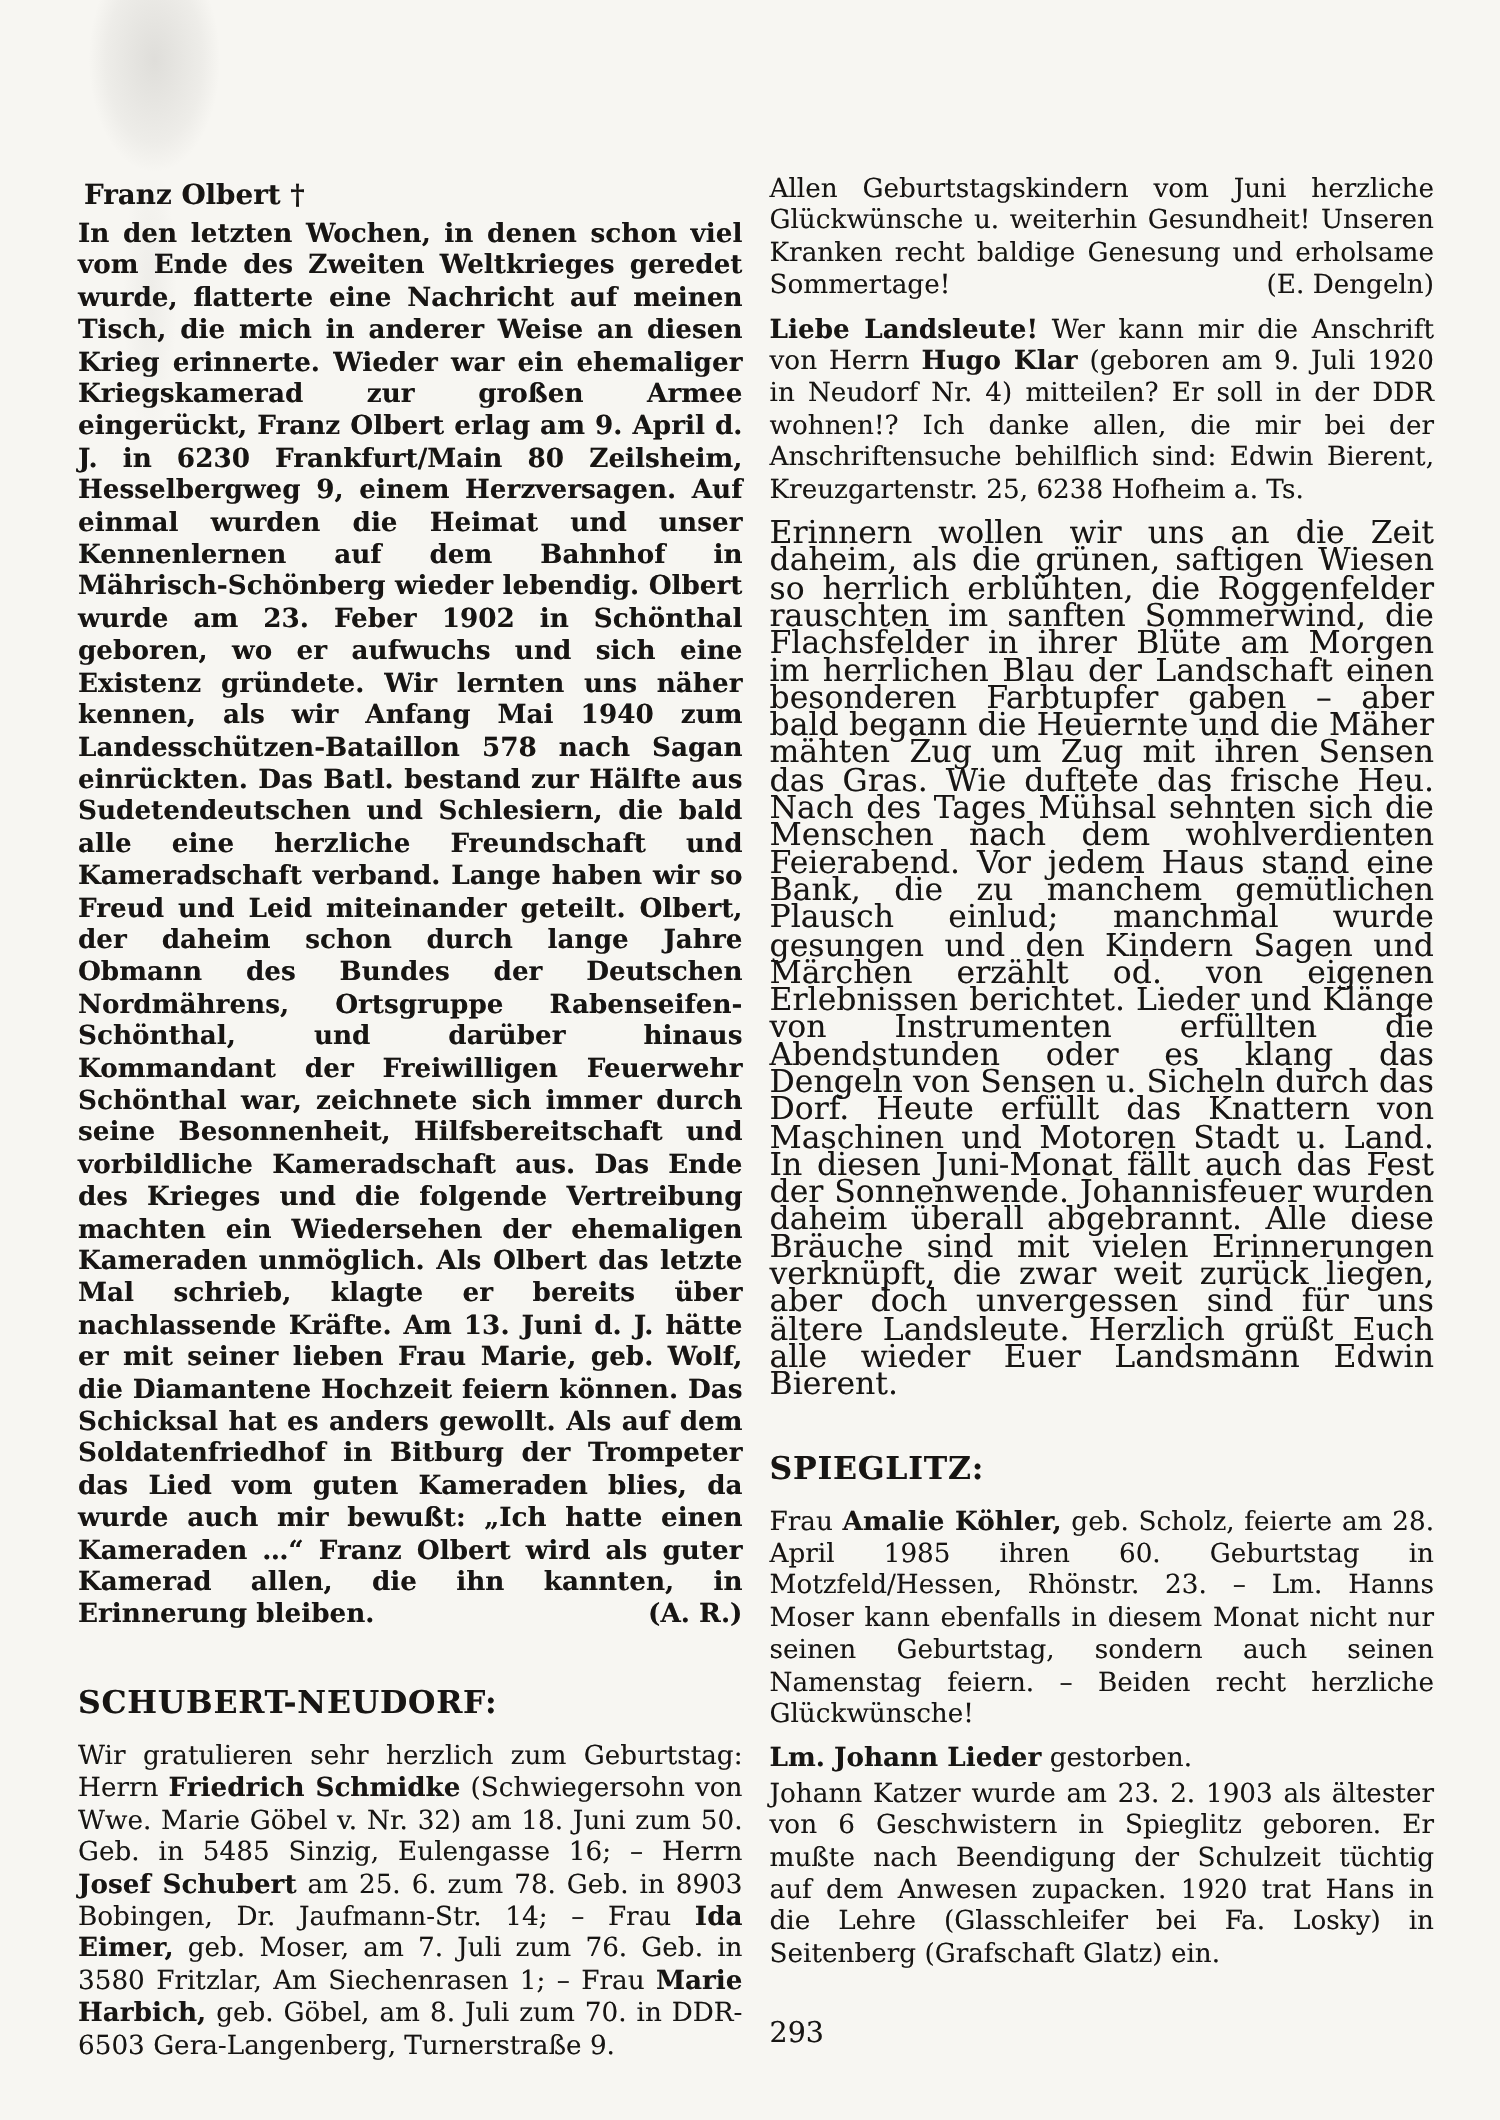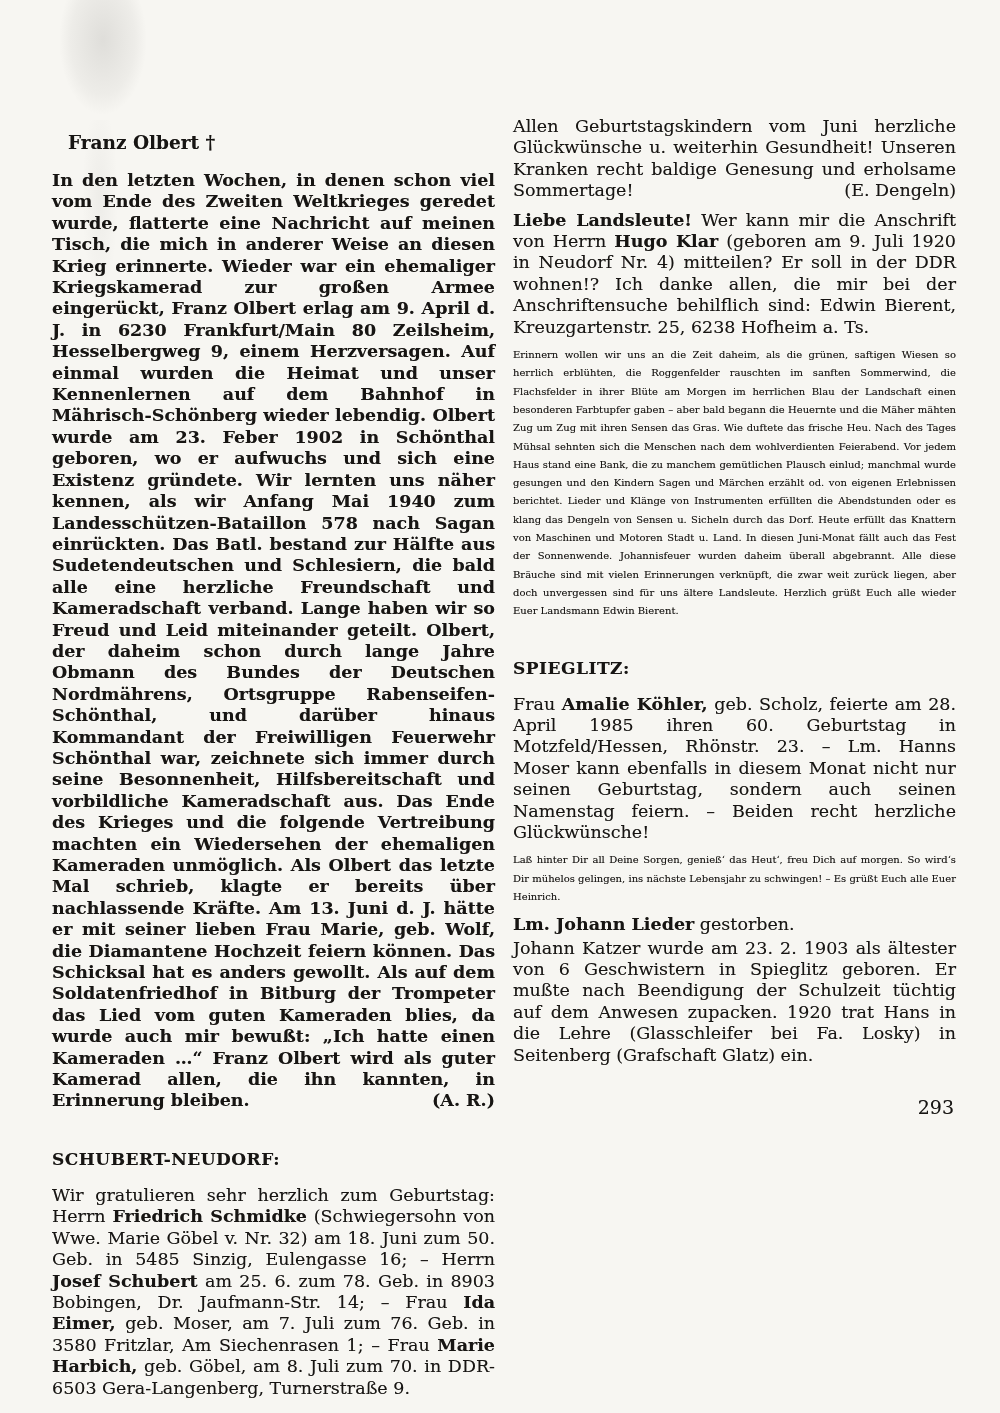--- a/index.html
+++ b/index.html
@@ -42,44 +42,43 @@
   }
   .col-left  { left: 52px; }
   .col-right { left: 513px; }
 
   .para {
     margin: 0 0 8px 0;
     font-size: 17.5px;
     line-height: 21.4px;
   }
   .para.small {
-    font-size: 10px;
+    font-size: 21px;
     line-height: 18.3px;
   }
   .entry-title {
     font-size: 18.5px;
     line-height: 22px;
     font-weight: bold;
-    margin: 16px;
+    margin: 4px;
     text-align: left;
   }
   .section-heading {
-    font-size: 17px;
+    font-size: 21px;
     line-height: 26px;
     font-weight: bold;
     letter-spacing: 0.5px;
     margin: 34px 0 13px 0;
     text-align: left;
   }
   .para.first-after-title { margin-top: 1px; font-weight: bold; }
   .katzer-title { margin-top: 5px; margin-bottom: 2px; }
   .b { font-weight: bold; }
   .sig { float: right; }
   .page-number {
-    text-align: right;
     font-size: 19px;
     margin-top: 30px;
     padding-right: 2px;
   }
 </style>
 </head>
 <body>
 
 <div class="page">
   <div class="smudge"></div>
@@ -91,18 +90,17 @@
     <h1 class="section-heading">SCHUBERT-NEUDORF:</h1>
     <p class="para"><span>Wir gratulieren sehr herzlich zum Geburtstag: Herrn </span><span class="b">Friedrich Schmidke</span><span> (Schwiegersohn von Wwe. Marie Göbel v. Nr. 32) am 18. Juni zum 50. Geb. in 5485 Sinzig, Eulengasse 16; – Herrn </span><span class="b">Josef Schubert</span><span> am 25. 6. zum 78. Geb. in 8903 Bobingen, Dr. Jaufmann-Str. 14; – Frau </span><span class="b">Ida Eimer,</span><span> geb. Moser, am 7. Juli zum 76. Geb. in 3580 Fritzlar, Am Siechenrasen 1; – Frau </span><span class="b">Marie Harbich,</span><span> geb. Göbel, am 8. Juli zum 70. in DDR-6503 Gera-Langenberg, Turnerstraße 9.</span></p>
   </div>
 
   <div class="col col-right">
     <p class="para"><span>Allen Geburtstagskindern vom Juni herzliche Glückwünsche u. weiterhin Gesundheit! Unseren Kranken recht baldige Genesung und erholsame Sommertage! </span><span class="sig">(E. Dengeln)</span></p>
     <p class="para"><span class="b">Liebe Landsleute!</span><span> Wer kann mir die Anschrift von Herrn </span><span class="b">Hugo Klar</span><span> (geboren am 9. Juli 1920 in Neudorf Nr. 4) mitteilen? Er soll in der DDR wohnen!? Ich danke allen, die mir bei der Anschriftensuche behilflich sind: Edwin Bierent, Kreuzgartenstr. 25, 6238 Hofheim a. Ts.</span></p>
     <p class="para small"><span>Erinnern wollen wir uns an die Zeit daheim, als die grünen, saftigen Wiesen so herrlich erblühten, die Roggenfelder rauschten im sanften Sommerwind, die Flachsfelder in ihrer Blüte am Morgen im herrlichen Blau der Landschaft einen besonderen Farbtupfer gaben – aber bald begann die Heuernte und die Mäher mähten Zug um Zug mit ihren Sensen das Gras. Wie duftete das frische Heu. Nach des Tages Mühsal sehnten sich die Menschen nach dem wohlverdienten Feierabend. Vor jedem Haus stand eine Bank, die zu manchem gemütlichen Plausch einlud; manchmal wurde gesungen und den Kindern Sagen und Märchen erzählt od. von eigenen Erlebnissen berichtet. Lieder und Klänge von Instrumenten erfüllten die Abendstunden oder es klang das Dengeln von Sensen u. Sicheln durch das Dorf. Heute erfüllt das Knattern von Maschinen und Motoren Stadt u. Land. In diesen Juni-Monat fällt auch das Fest der Sonnenwende. Johannisfeuer wurden daheim überall abgebrannt. Alle diese Bräuche sind mit vielen Erinnerungen verknüpft, die zwar weit zurück liegen, aber doch unvergessen sind für uns ältere Landsleute. Herzlich grüßt Euch alle wieder Euer Landsmann Edwin Bierent.</span></p>
     <h1 class="section-heading">SPIEGLITZ:</h1>
     <p class="para"><span>Frau </span><span class="b">Amalie Köhler,</span><span> geb. Scholz, feierte am 28. April 1985 ihren 60. Geburtstag in Motzfeld/Hessen, Rhönstr. 23. – Lm. Hanns Moser kann ebenfalls in diesem Monat nicht nur seinen Geburtstag, sondern auch seinen Namenstag feiern. – Beiden recht herzliche Glückwünsche!</span></p>
-    <p class="para small"><span>Laß hinter Dir all Deine Sorgen, genieß‘ das Heut‘, freu Dich auf morgen. So wird‘s Dir mühelos gelingen, ins nächste Lebensjahr zu schwingen! – Es grüßt Euch alle Euer Heinrich.</span></p>
     <p class="para katzer-title"><span class="b">Lm. Johann Lieder</span><span> gestorben.</span></p>
     <p class="para"><span>Johann Katzer wurde am 23. 2. 1903 als ältester von 6 Geschwistern in Spieglitz geboren. Er mußte nach Beendigung der Schulzeit tüchtig auf dem Anwesen zupacken. 1920 trat Hans in die Lehre (Glasschleifer bei Fa. Losky) in Seitenberg (Grafschaft Glatz) ein.</span></p>
     <div class="page-number">293</div>
   </div>
 </div>
 
 </body></html>

